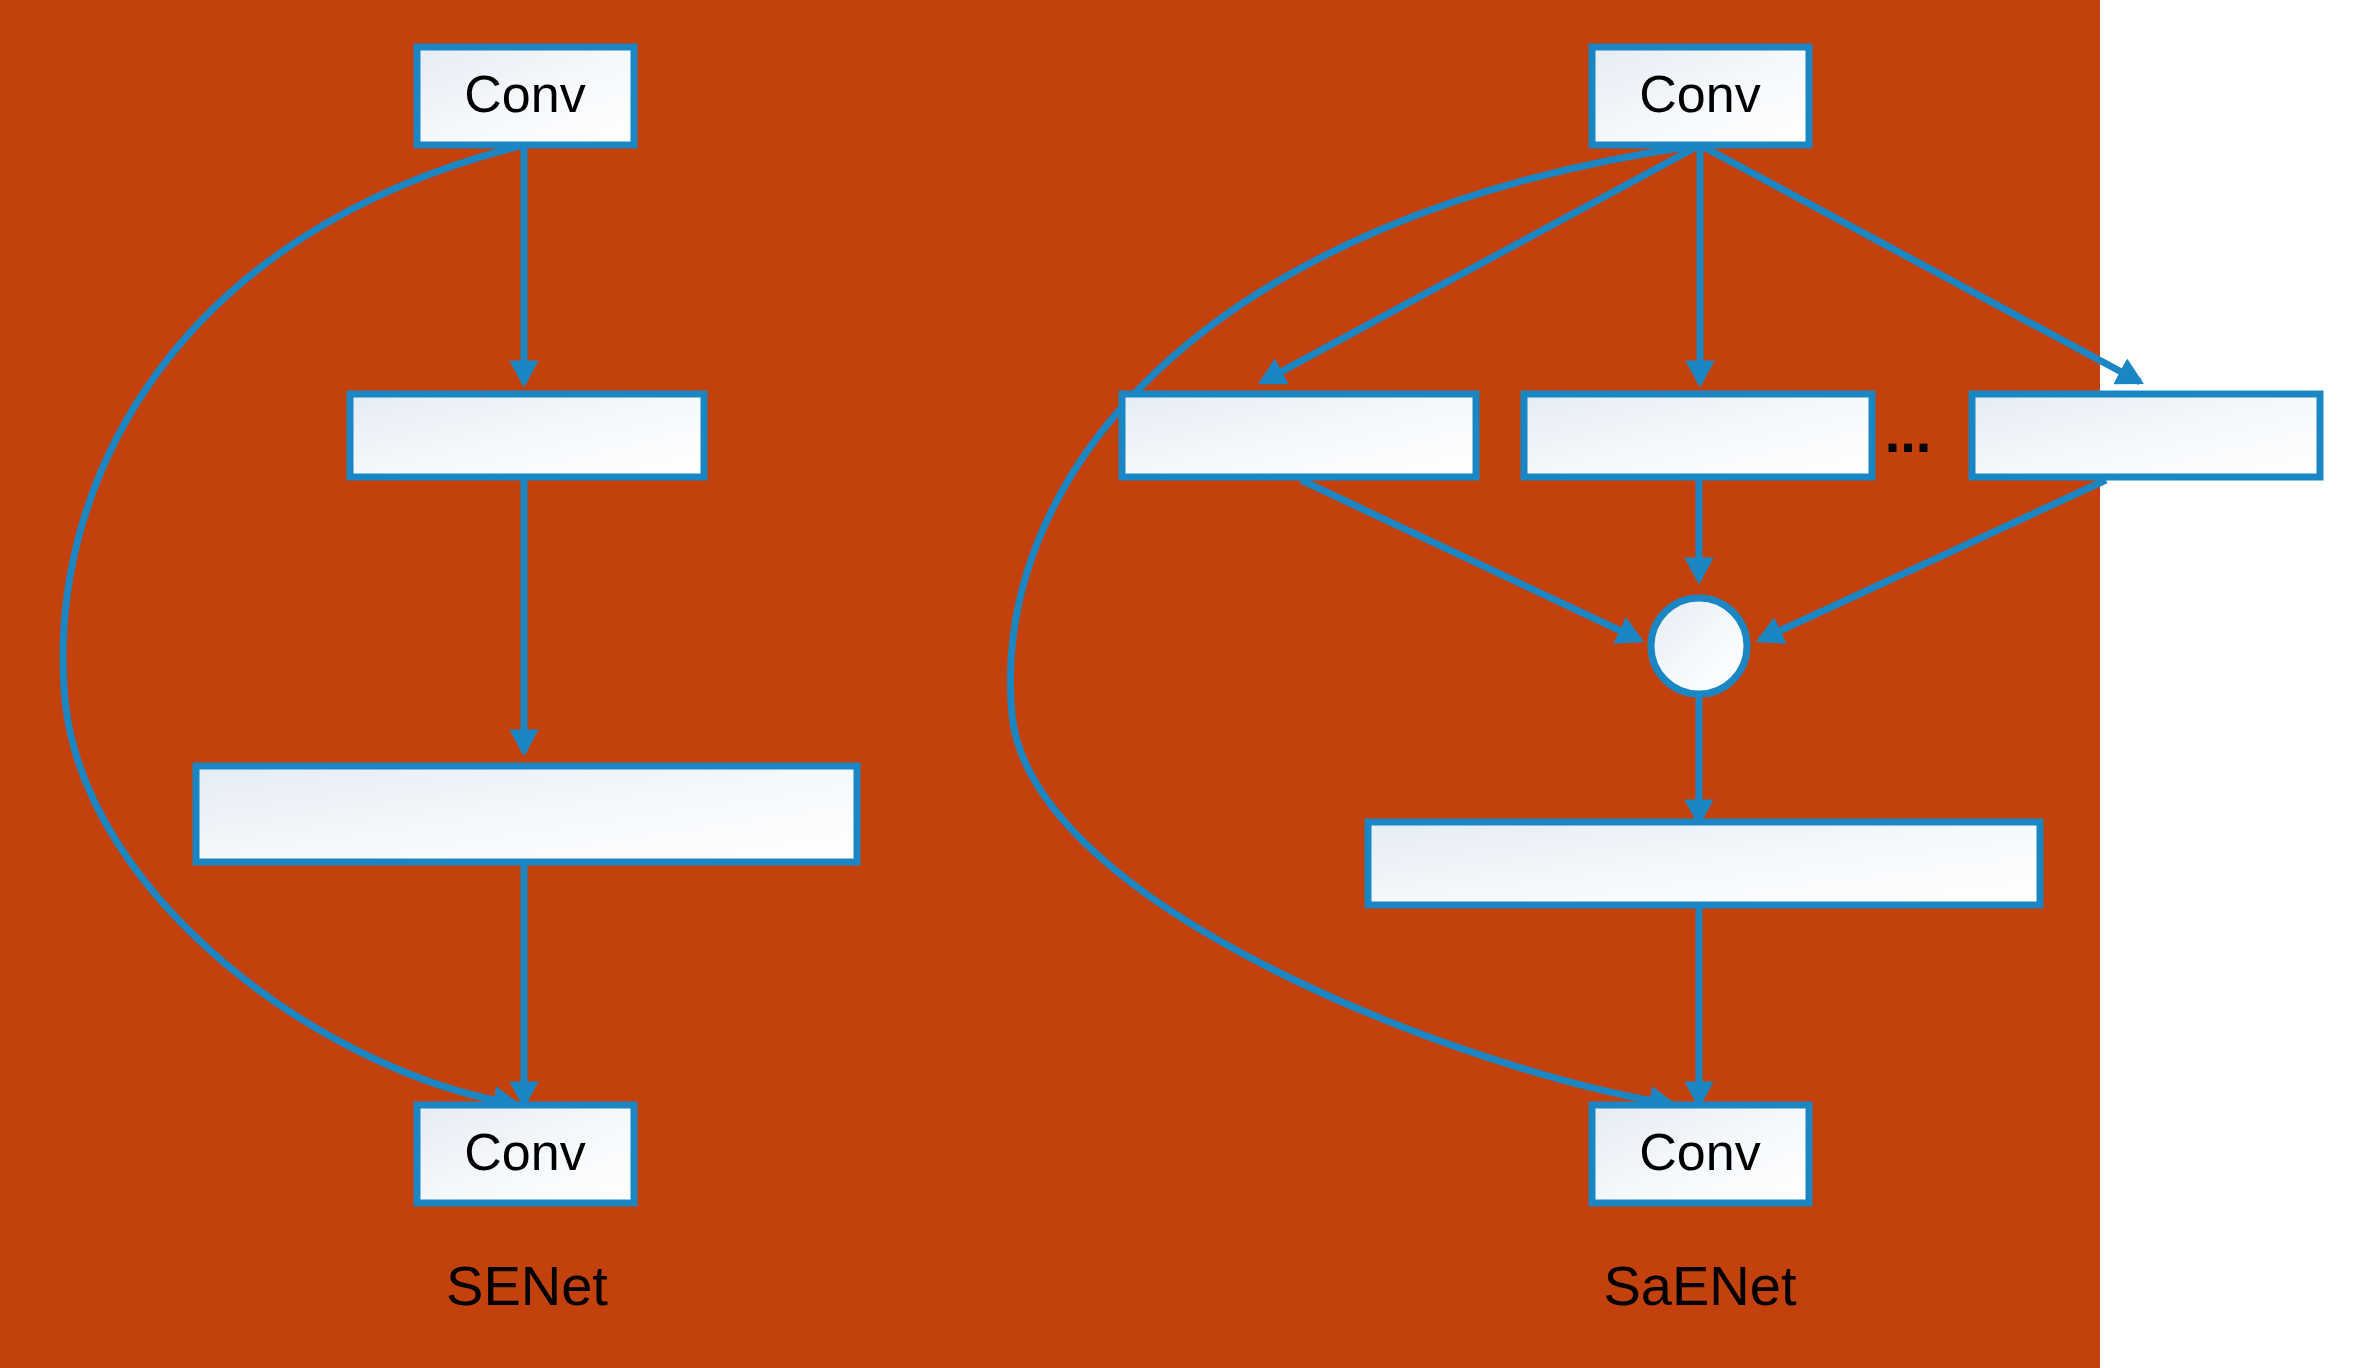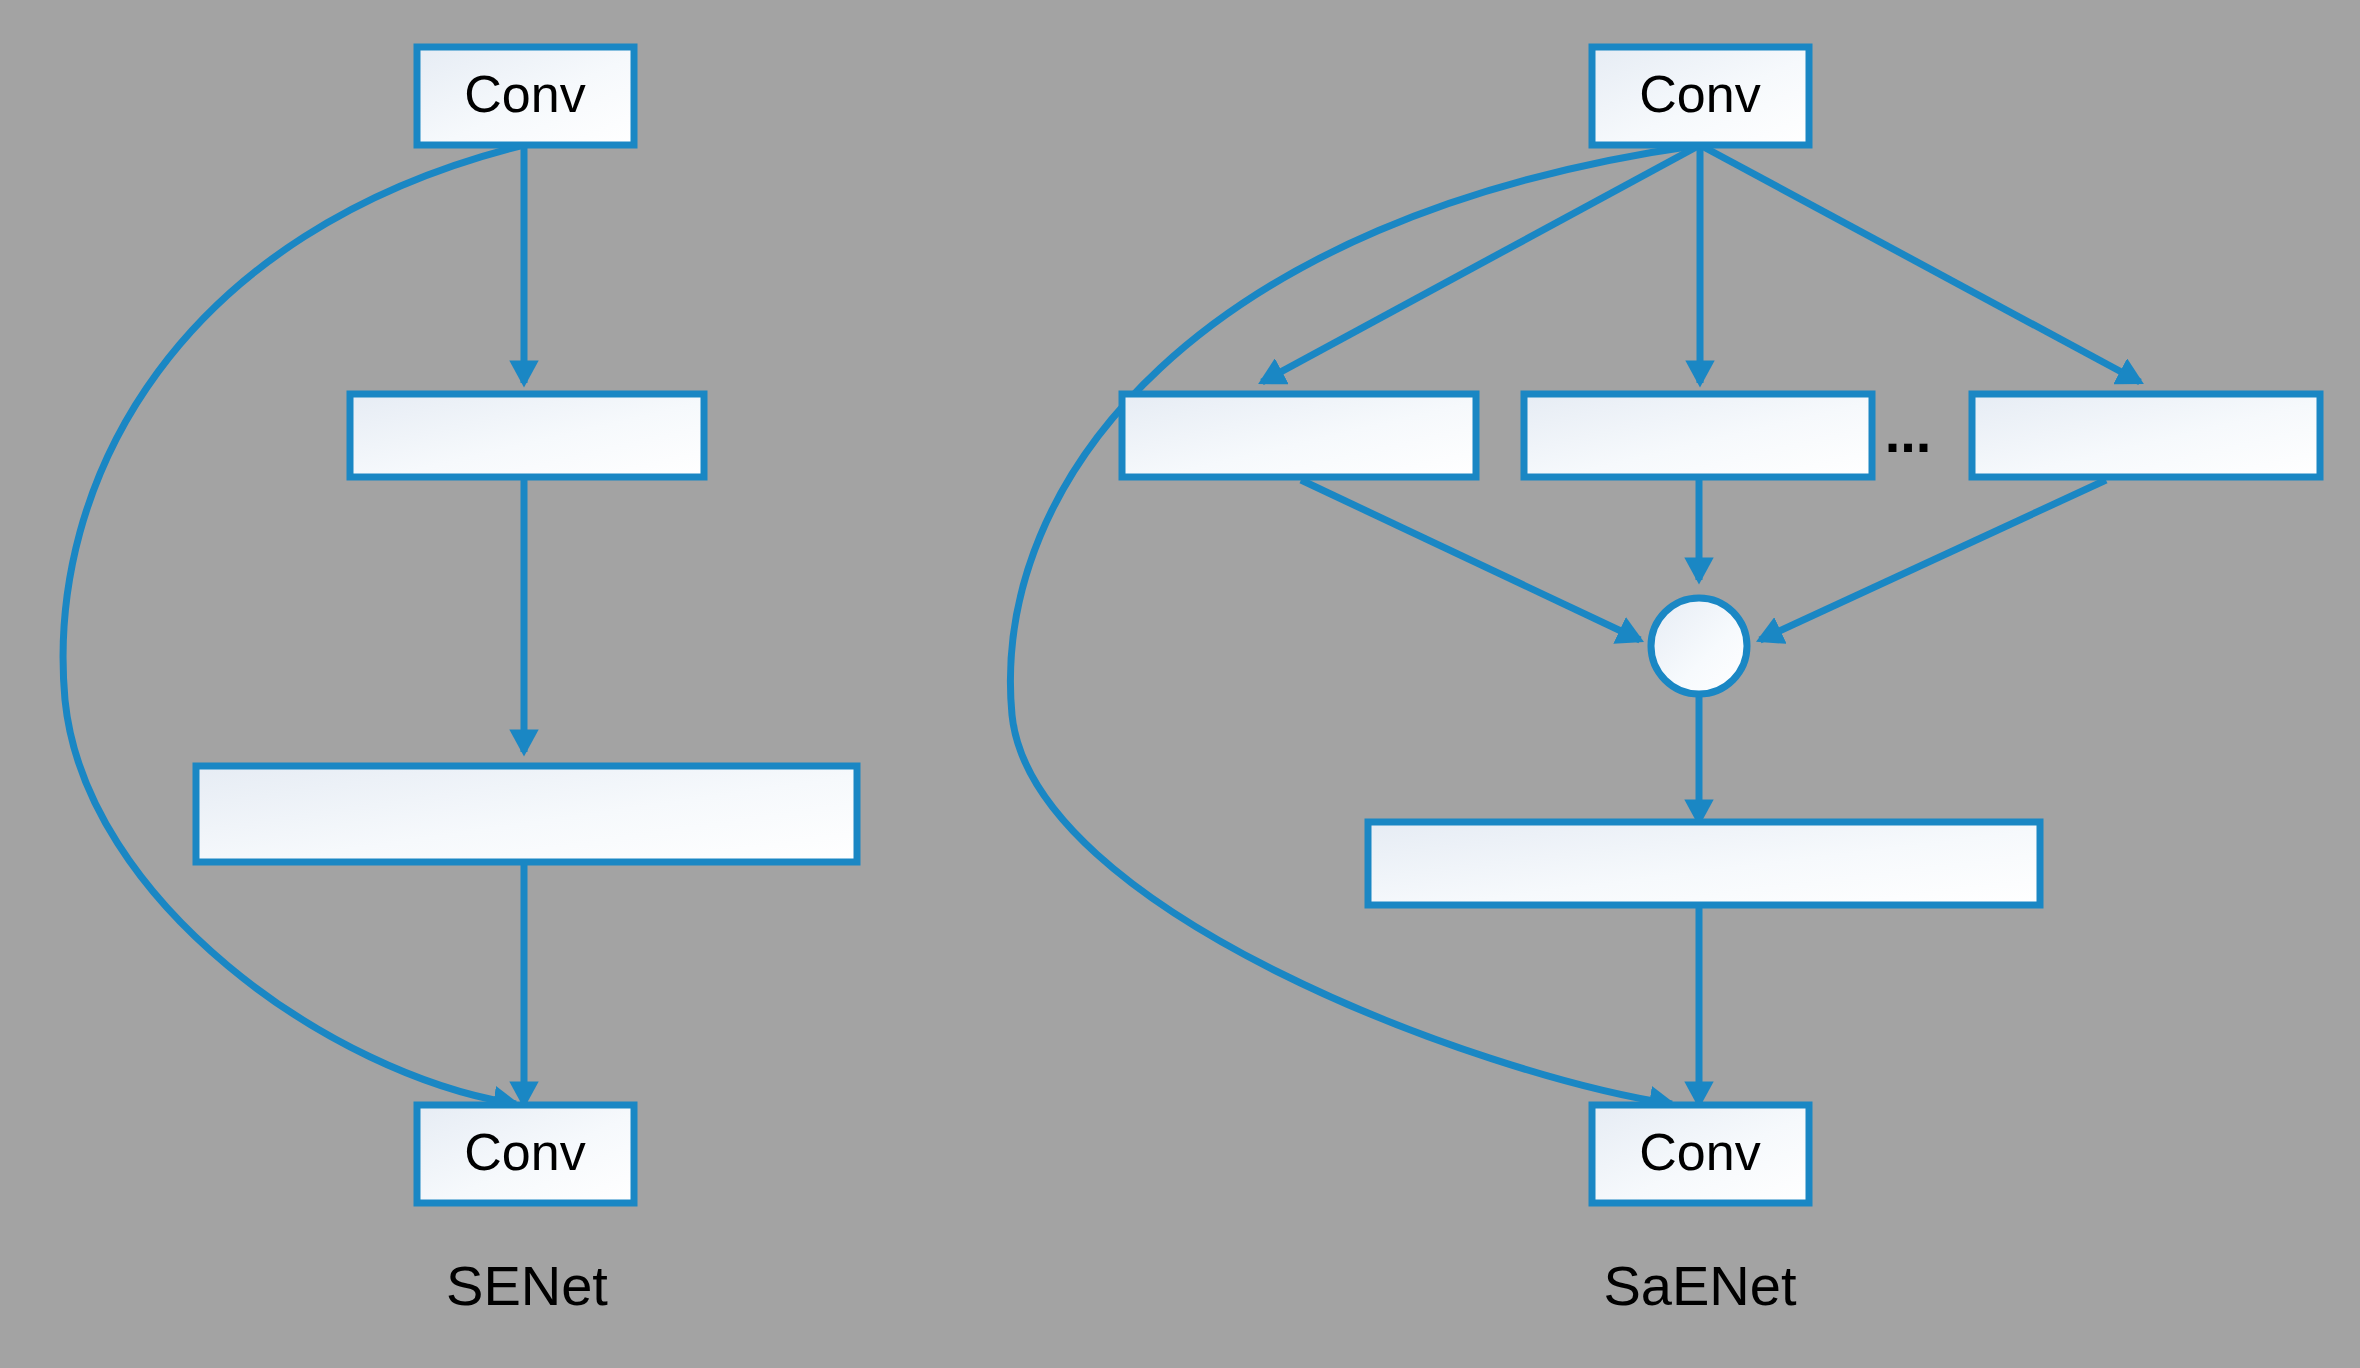--- a/index.html
+++ b/index.html
@@ -8,23 +8,24 @@
     background: #ffffff;
   }
   body {
     width: 2360px;
     height: 1368px;
     font-family: "Liberation Sans", sans-serif;
     overflow: hidden;
   }
   #figure {
     position: relative;
-    width: 2360px;
+    width: 2056px;
     height: 1368px;
-    background: #a3a3a3;
+    background: #c2410c;
+    padding-left: 44px;
   }
   svg.diagram {
     position: absolute;
     left: 0;
     top: 0;
     width: 2360px;
     height: 1368px;
     display: block;
   }
   .node-label {

